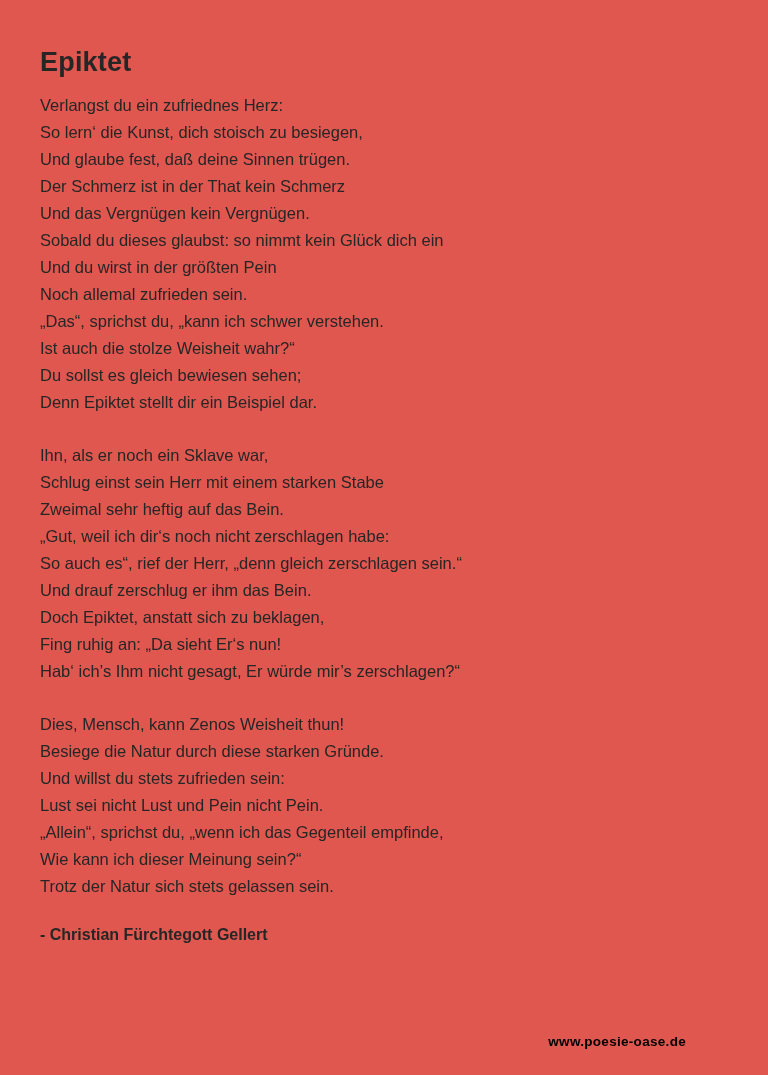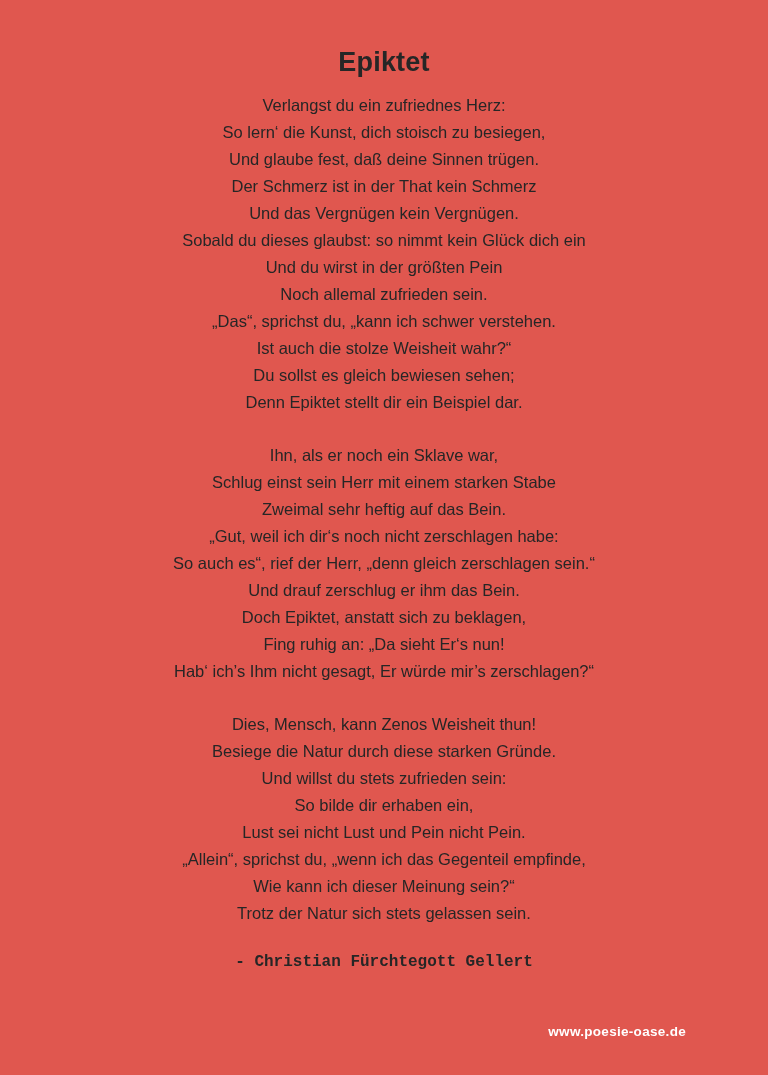--- a/index.html
+++ b/index.html
@@ -13,21 +13,20 @@
     font-family: "Liberation Sans", sans-serif;
     color: #2b2b2b;
     overflow: hidden;
   }
   .page {
     position: relative;
     width: 768px;
     height: 1075px;
     box-sizing: border-box;
     padding: 40px 40px 0 40px;
-    text-align: center;
   }
   .poem-title {
     font-size: 27px;
     font-weight: bold;
     letter-spacing: 0.2px;
     color: #262626;
     margin: 6px 0 14px 0;
     line-height: 1.2;
   }
   .stanza {
@@ -38,29 +37,28 @@
     font-weight: normal;
     line-height: 27px;
     color: #262626;
     white-space: pre-wrap;
   }
   .author {
     font-size: 16px;
     font-weight: bold;
     color: #262626;
     margin-top: 2px;
-    font-family: Liberation Mono, monospace;
   }
   .footer {
     position: absolute;
     right: 82px;
-    bottom: 36px;
+    bottom: 26px;
     font-size: 13.5px;
     font-weight: bold;
-    color: #ffffff;
+    color: #000000;
     letter-spacing: 0.3px;
   }
 </style>
 </head>
 <body>
 
 <div class="page">
 
   <h1 class="poem-title">Epiktet</h1>
 
@@ -88,21 +86,20 @@
     <div class="line">Und drauf zerschlug er ihm das Bein.</div>
     <div class="line">Doch Epiktet, anstatt sich zu beklagen,</div>
     <div class="line">Fing ruhig an: „Da sieht Er‘s nun!</div>
     <div class="line">Hab‘ ich’s Ihm nicht gesagt, Er würde mir’s zerschlagen?“</div>
   </div>
 
   <div class="stanza">
     <div class="line">Dies, Mensch, kann Zenos Weisheit thun!</div>
     <div class="line">Besiege die Natur durch diese starken Gründe.</div>
     <div class="line">Und willst du stets zufrieden sein:</div>
-    <div class="line">So bilde dir erhaben ein,</div>
     <div class="line">Lust sei nicht Lust und Pein nicht Pein.</div>
     <div class="line">„Allein“, sprichst du, „wenn ich das Gegenteil empfinde,</div>
     <div class="line">Wie kann ich dieser Meinung sein?“</div>
     <div class="line">Trotz der Natur sich stets gelassen sein.</div>
   </div>
 
   <div class="author">- Christian Fürchtegott Gellert</div>
 
   <div class="footer">www.poesie-oase.de</div>
 

